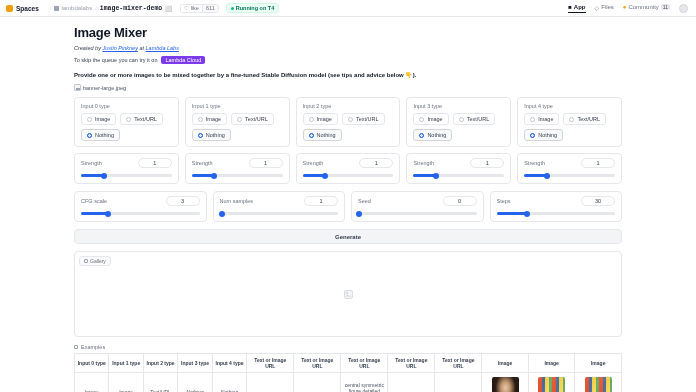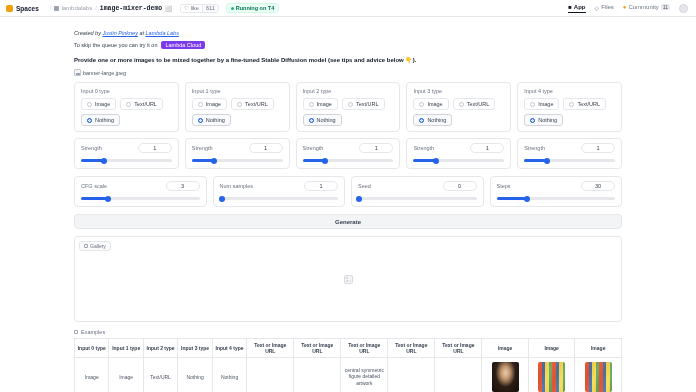--- a/index.html
+++ b/index.html
@@ -202,20 +202,21 @@
       <span style="color:#f59e0b">●</span>
       <span>Community</span>
       <span class="hf-badge">11</span>
     </div>
     <div class="hf-avatar"></div>
   </div>
 </div>
 
 <div class="app">
 
+  <div class="title">Image Mixer</div>
 
   <div class="byline">
     <span>Created by </span><a href="#">Justin Pinkney</a><span> at </span><a href="#">Lambda Labs</a>
   </div>
 
   <div class="queue-line">
     <span>To skip the queue you can try it on</span>
     <span class="cloud-badge">Lambda Cloud</span>
   </div>
 

